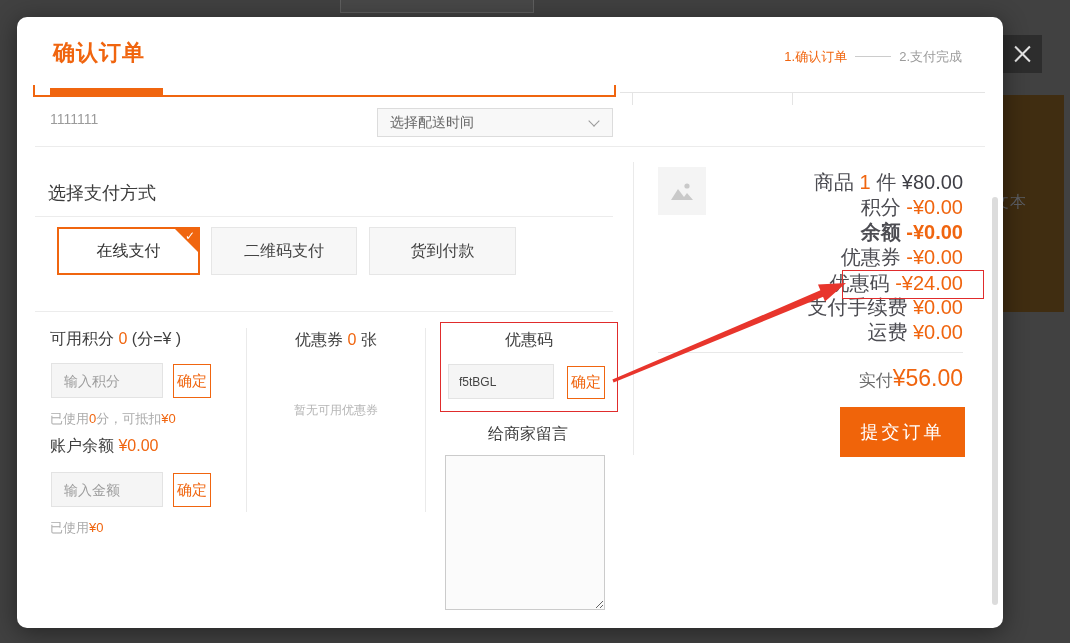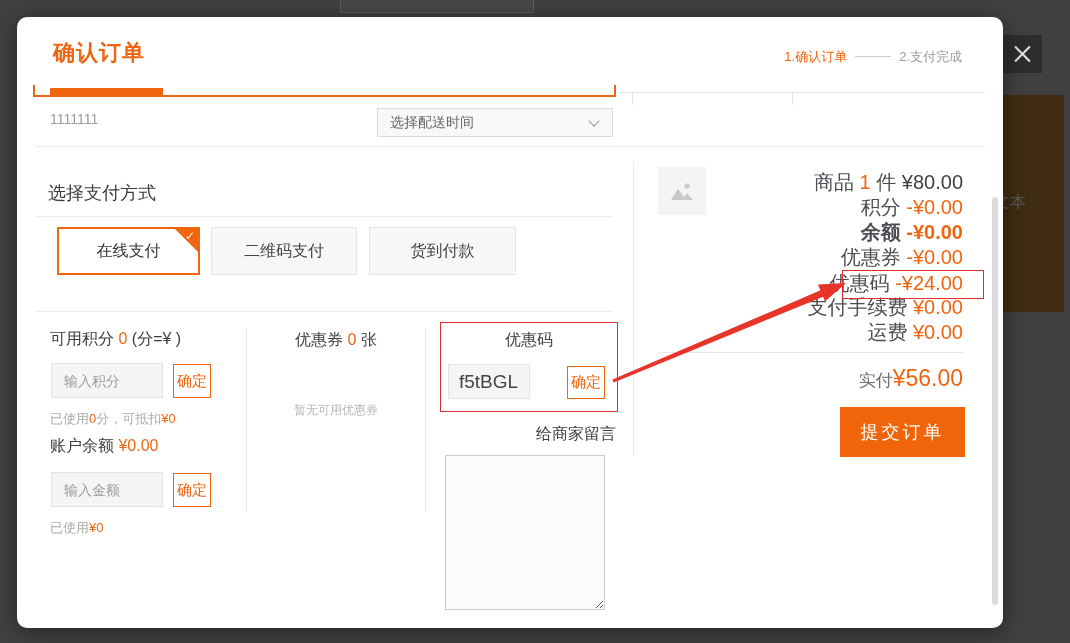--- a/index.html
+++ b/index.html
@@ -68,22 +68,22 @@
   .txt-input::placeholder{color:#9c9c9c;}
   .confirm-btn{position:absolute;width:38px;height:34px;box-sizing:border-box;background:#fff;
     border:1px solid #f0650f;color:#f0650f;font-size:15px;cursor:pointer;padding:0;
     font-family:"Liberation Sans","DejaVu Sans",sans-serif;}
 
   .center-txt{position:absolute;text-align:center;}
 
   
   .promo-box{position:absolute;left:423px;top:305px;width:176px;height:88px;border:1px solid #e02c2c;}
   .promo-title{position:absolute;left:0;top:7px;width:100%;text-align:center;font-size:16px;color:#3e3e3e;}
-  .promo-input{position:absolute;left:7px;top:41px;width:82px;height:35px;box-sizing:border-box;
-    background:#f5f5f5;border:1px solid #e3e3e3;padding:0 6px 0 10px;font-size:19px;color:#444;outline:none;
+  .promo-input{position:absolute;left:7px;top:41px;width:106px;height:35px;box-sizing:border-box;
+    background:#f5f5f5;border:1px solid #e3e3e3;padding:0 6px 0 10px;font-size:12px;color:#444;outline:none;
     font-family:"Liberation Sans","DejaVu Sans",sans-serif;}
   .promo-confirm{position:absolute;left:126px;top:43px;width:38px;height:33px;box-sizing:border-box;
     background:#fff;border:1px solid #f0650f;color:#f0650f;font-size:15px;cursor:pointer;padding:0;
     font-family:"Liberation Sans","DejaVu Sans",sans-serif;}
 
   .msg-textarea{position:absolute;left:428px;top:438px;width:160px;height:155px;box-sizing:border-box;
     background:#fbfbfb;border:1px solid #cbcbcb;resize:both;outline:none;
     font-family:"Liberation Sans","DejaVu Sans",sans-serif;}
 
   
@@ -189,21 +189,21 @@
       <span>张</span>
     </div>
     <div class="center-txt" style="left:230px;top:385px;width:178px;font-size:12px;color:#b5b5b5;">暂无可用优惠券</div>
 
     <div class="promo-box">
       <div class="promo-title">优惠码</div>
       <input class="promo-input" value="f5tBGL" style="">
       <button class="promo-confirm">确定</button>
     </div>
 
-    <div class="center-txt" style="left:423px;top:407px;width:176px;font-size:16px;color:#3e3e3e;text-align:right;">给商家留言</div>
+    <div class="center-txt" style="left:423px;top:407px;width:176px;font-size:16px;color:#3e3e3e;">给商家留言</div>
     <textarea class="msg-textarea" style=""></textarea>
 
     <div class="vdiv" style="left:616px;top:145px;height:293px;"></div>
 
     <div class="img-ph">
       <svg width="24" height="20" viewBox="0 0 24 20">
         <circle cx="17" cy="5" r="2.6" fill="#c9c9c9"></circle>
         <path d="M1 19 L8 8 L14 16 L17 12 L23 19 Z" fill="#c9c9c9"></path>
       </svg>
     </div>

